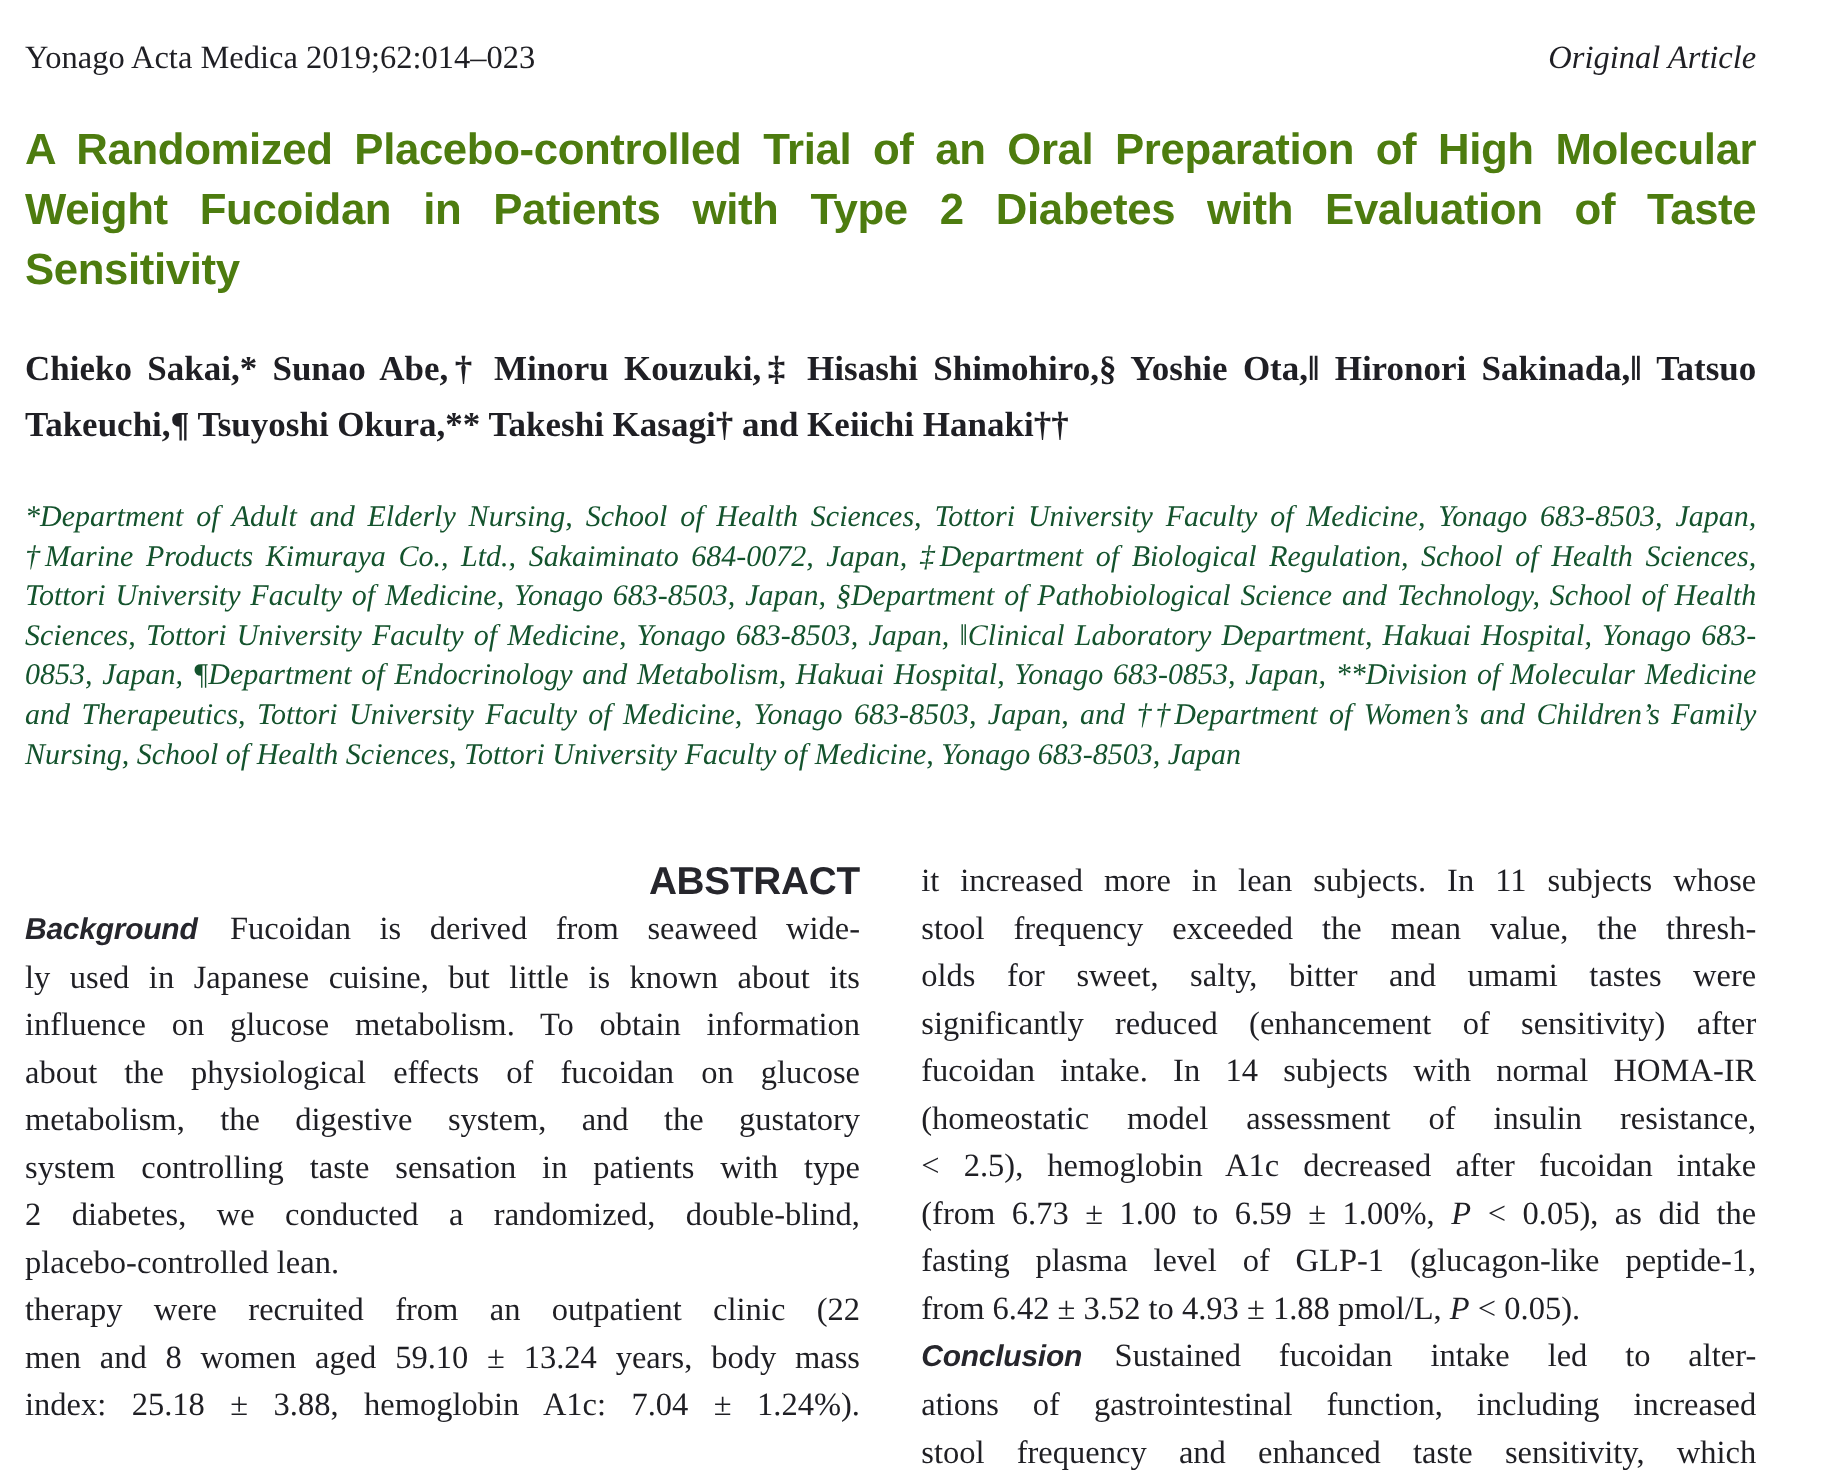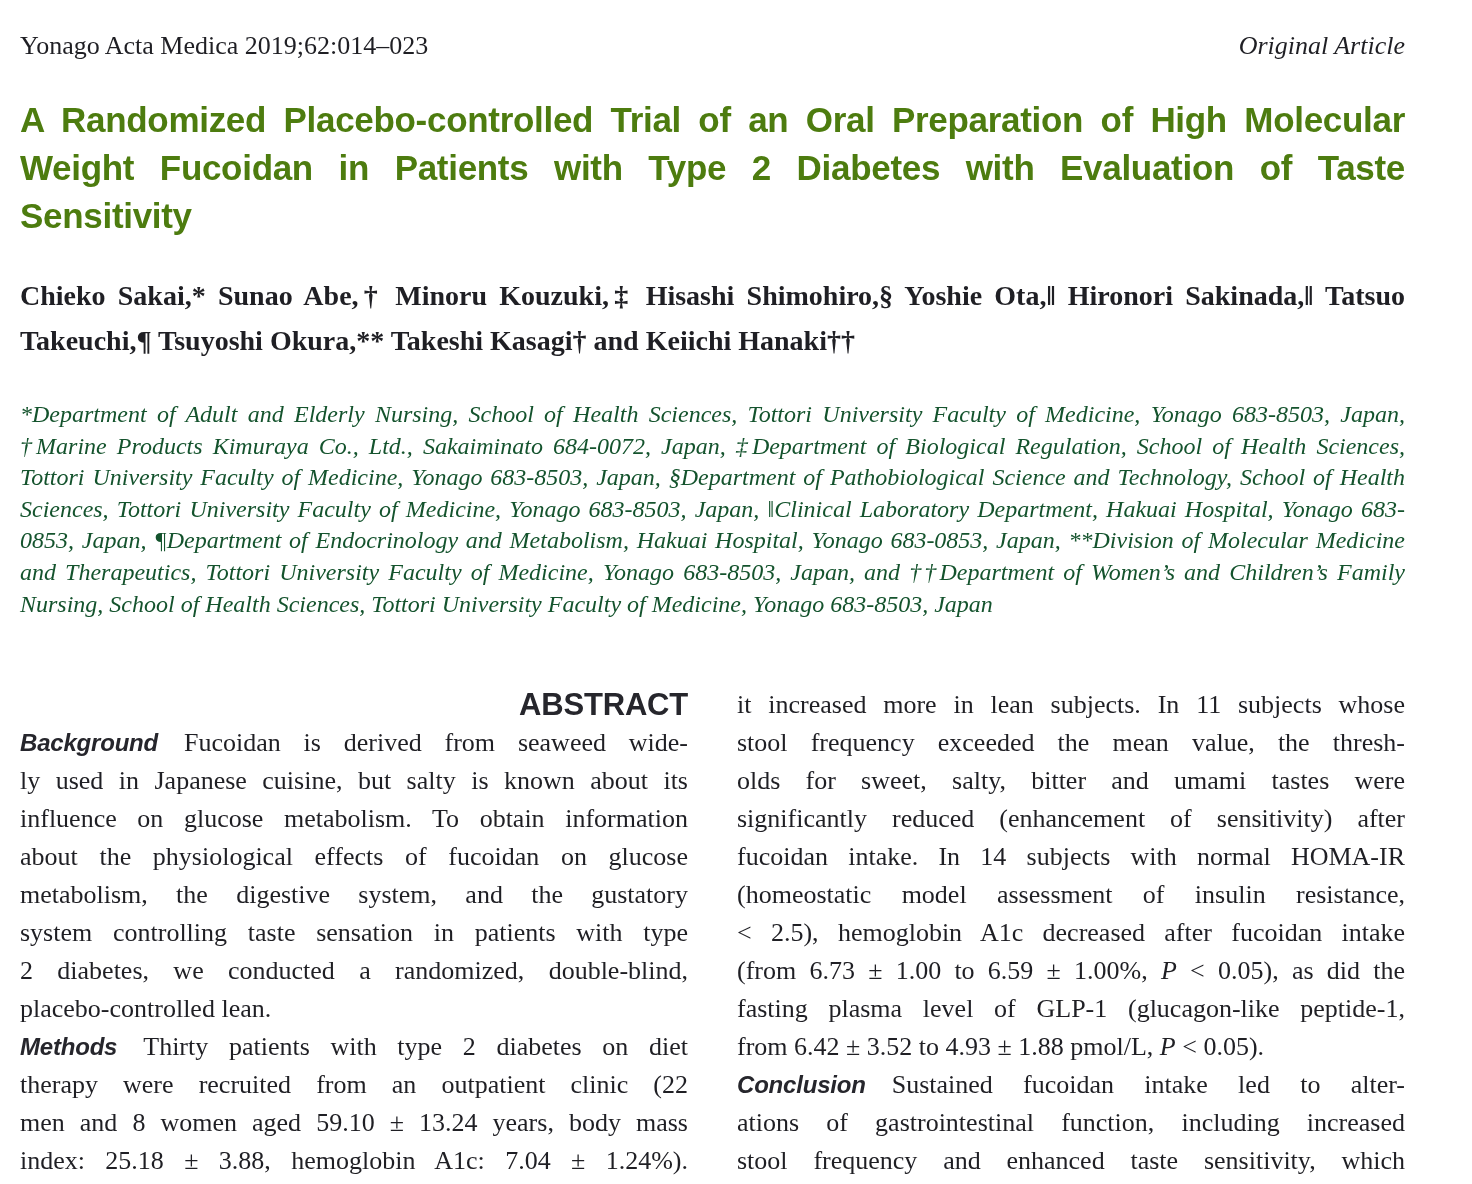--- a/index.html
+++ b/index.html
@@ -87,28 +87,27 @@
 
   <p class="authors">Chieko Sakai,* Sunao Abe,† Minoru Kouzuki,‡ Hisashi Shimohiro,§ Yoshie Ota,‖ Hironori Sakinada,‖ Tatsuo Takeuchi,¶ Tsuyoshi Okura,** Takeshi Kasagi† and Keiichi Hanaki††</p>
 
   <p class="affiliations">*Department of Adult and Elderly Nursing, School of Health Sciences, Tottori University Faculty of Medicine, Yonago 683-8503, Japan, †Marine Products Kimuraya Co., Ltd., Sakaiminato 684-0072, Japan, ‡Department of Biological Regulation, School of Health Sciences, Tottori University Faculty of Medicine, Yonago 683-8503, Japan, §Department of Pathobiological Science and Technology, School of Health Sciences, Tottori University Faculty of Medicine, Yonago 683-8503, Japan, ‖Clinical Laboratory Department, Hakuai Hospital, Yonago 683-0853, Japan, ¶Department of Endocrinology and Metabolism, Hakuai Hospital, Yonago 683-0853, Japan, **Division of Molecular Medicine and Therapeutics, Tottori University Faculty of Medicine, Yonago 683-8503, Japan, and ††Department of Women’s and Children’s Family Nursing, School of Health Sciences, Tottori University Faculty of Medicine, Yonago 683-8503, Japan</p>
 
   <section class="columns">
     <div class="col">
       <h2 class="abstract-heading">ABSTRACT</h2>
       <div>
           <div class="line"><span class="sec-label">Background</span><span>Fucoidan is derived from seaweed wide-</span></div>
-          <div class="line"><span>ly used in Japanese cuisine, but salty is known about its</span></div>
+          <div class="line"><span>ly used in Japanese cuisine, but little is known about its</span></div>
           <div class="line"><span>influence on glucose metabolism. To obtain information</span></div>
           <div class="line"><span>about the physiological effects of fucoidan on glucose</span></div>
           <div class="line"><span>metabolism, the digestive system, and the gustatory</span></div>
           <div class="line"><span>system controlling taste sensation in patients with type</span></div>
           <div class="line"><span>2 diabetes, we conducted a randomized, double-blind,</span></div>
           <div class="line end"><span>placebo-controlled lean.</span></div>
-          <div class="line"><span class="sec-label">Methods</span><span>Thirty patients with type 2 diabetes on diet</span></div>
           <div class="line"><span>therapy were recruited from an outpatient clinic (22</span></div>
           <div class="line"><span>men and 8 women aged 59.10 ± 13.24 years, body mass</span></div>
           <div class="line"><span>index: 25.18 ± 3.88, hemoglobin A1c: 7.04 ± 1.24%).</span></div>
         </div>
     </div>
     <div class="col">
       <div>
           <div class="line"><span>it increased more in lean subjects. In 11 subjects whose</span></div>
           <div class="line"><span>stool frequency exceeded the mean value, the thresh-</span></div>
           <div class="line"><span>olds for sweet, salty, bitter and umami tastes were</span></div>

